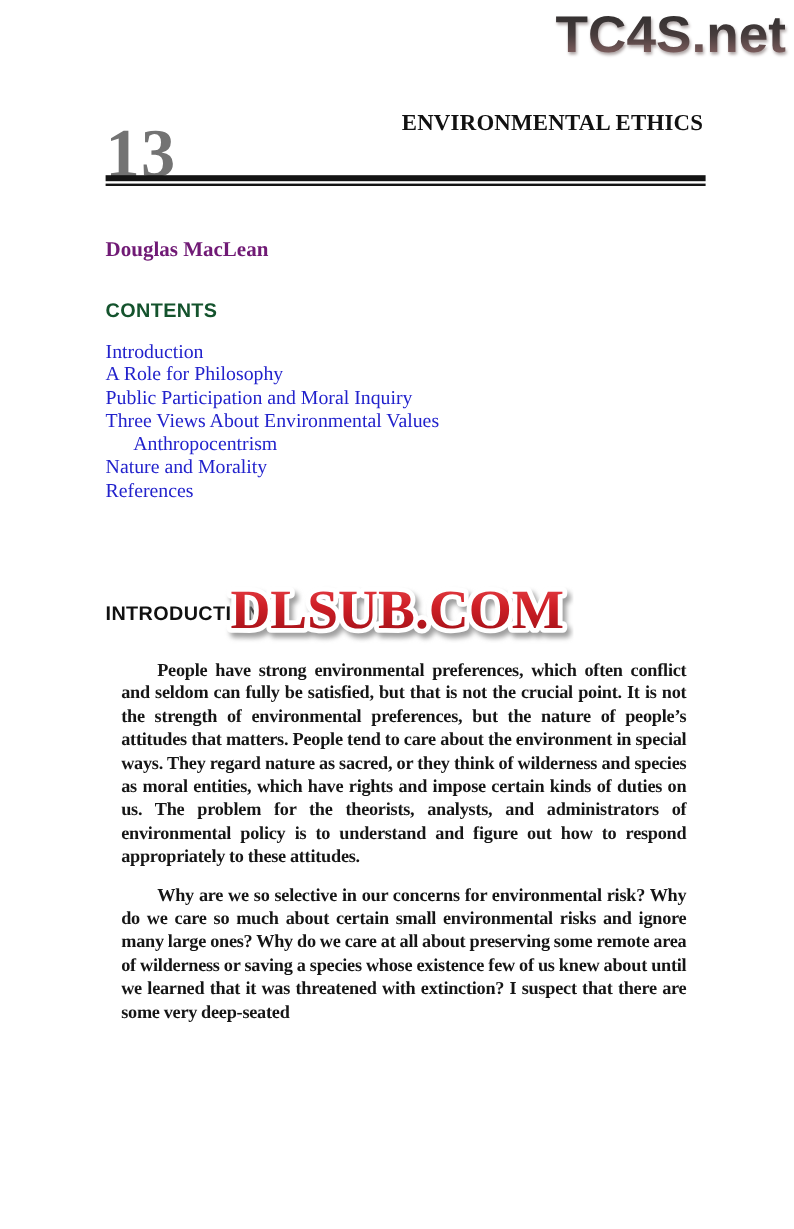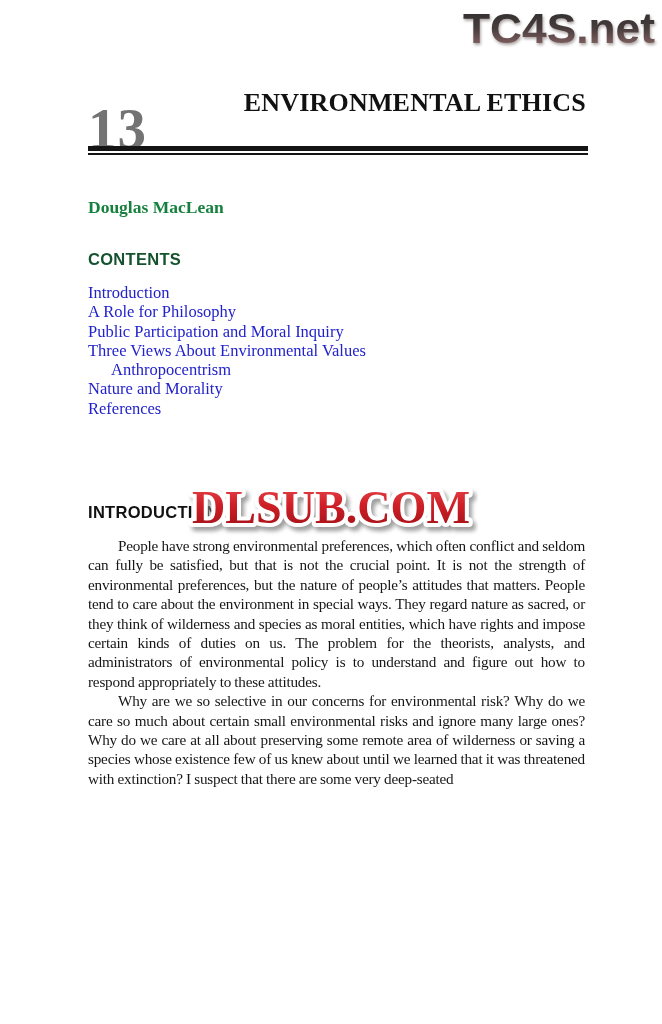--- a/index.html
+++ b/index.html
@@ -18,30 +18,30 @@
   .wm-dlsub   { position:absolute; left:184px; top:477px; z-index:10; }
   .wm-traders { position:absolute; left:274px; top:953px; z-index:10; }
 
   
   .chapter-num {
     position:absolute; left:88px; top:96px;
     font-size:57px; font-weight:bold; color:#737373; letter-spacing:1px;
   }
   .chapter-title {
     position:absolute; right:76px; top:91px;
-    text-align:right; font-size:26px; font-weight:bold;
+    text-align:right; font-size:19px; font-weight:bold;
     line-height:23.5px; color:#111; letter-spacing:0.2px; white-space:nowrap;
   }
   .header-rule { position:absolute; left:88px; top:146px; width:500px; }
   .rule-thick { height:5px; background:#141414; }
   .rule-thin  { height:1.8px; background:#141414; margin-top:2.2px; }
 
   .author {
     position:absolute; left:88px; top:197px;
-    font-size:17.5px; font-weight:bold; color:#15803d;
+    font-size:17.5px; font-weight:bold; color:#701a75;
   }
 
   .contents-heading {
     position:absolute; left:88px; top:250px;
     font-family:"Liberation Sans", sans-serif;
     font-size:16.5px; font-weight:bold; letter-spacing:0.3px; color:#14532d;
   }
 
   .toc {
     position:absolute; left:88px; top:283px;
@@ -55,21 +55,21 @@
     font-family:"Liberation Sans", sans-serif;
     font-size:16.5px; font-weight:bold; letter-spacing:0.3px; color:#111;
     z-index:1;
   }
 
   .body-text {
     position:absolute; left:88px; top:536px; width:497px;
     font-size:15.2px; line-height:19.4px; text-align:justify;
     letter-spacing:-0.2px; word-spacing:-0.3px; color:#161616;
   }
-  .body-text p { margin:0; text-indent:30px; }
+  .body-text p { margin:13px; text-indent:30px;font-weight:bold; }
 
   .copyright {
     position:absolute; left:76px; top:980px;
     font-size:12px; color:#8b5cf6; letter-spacing:0.2px;
   }
 </style>
 </head>
 <body>
 
 <div class="page">

